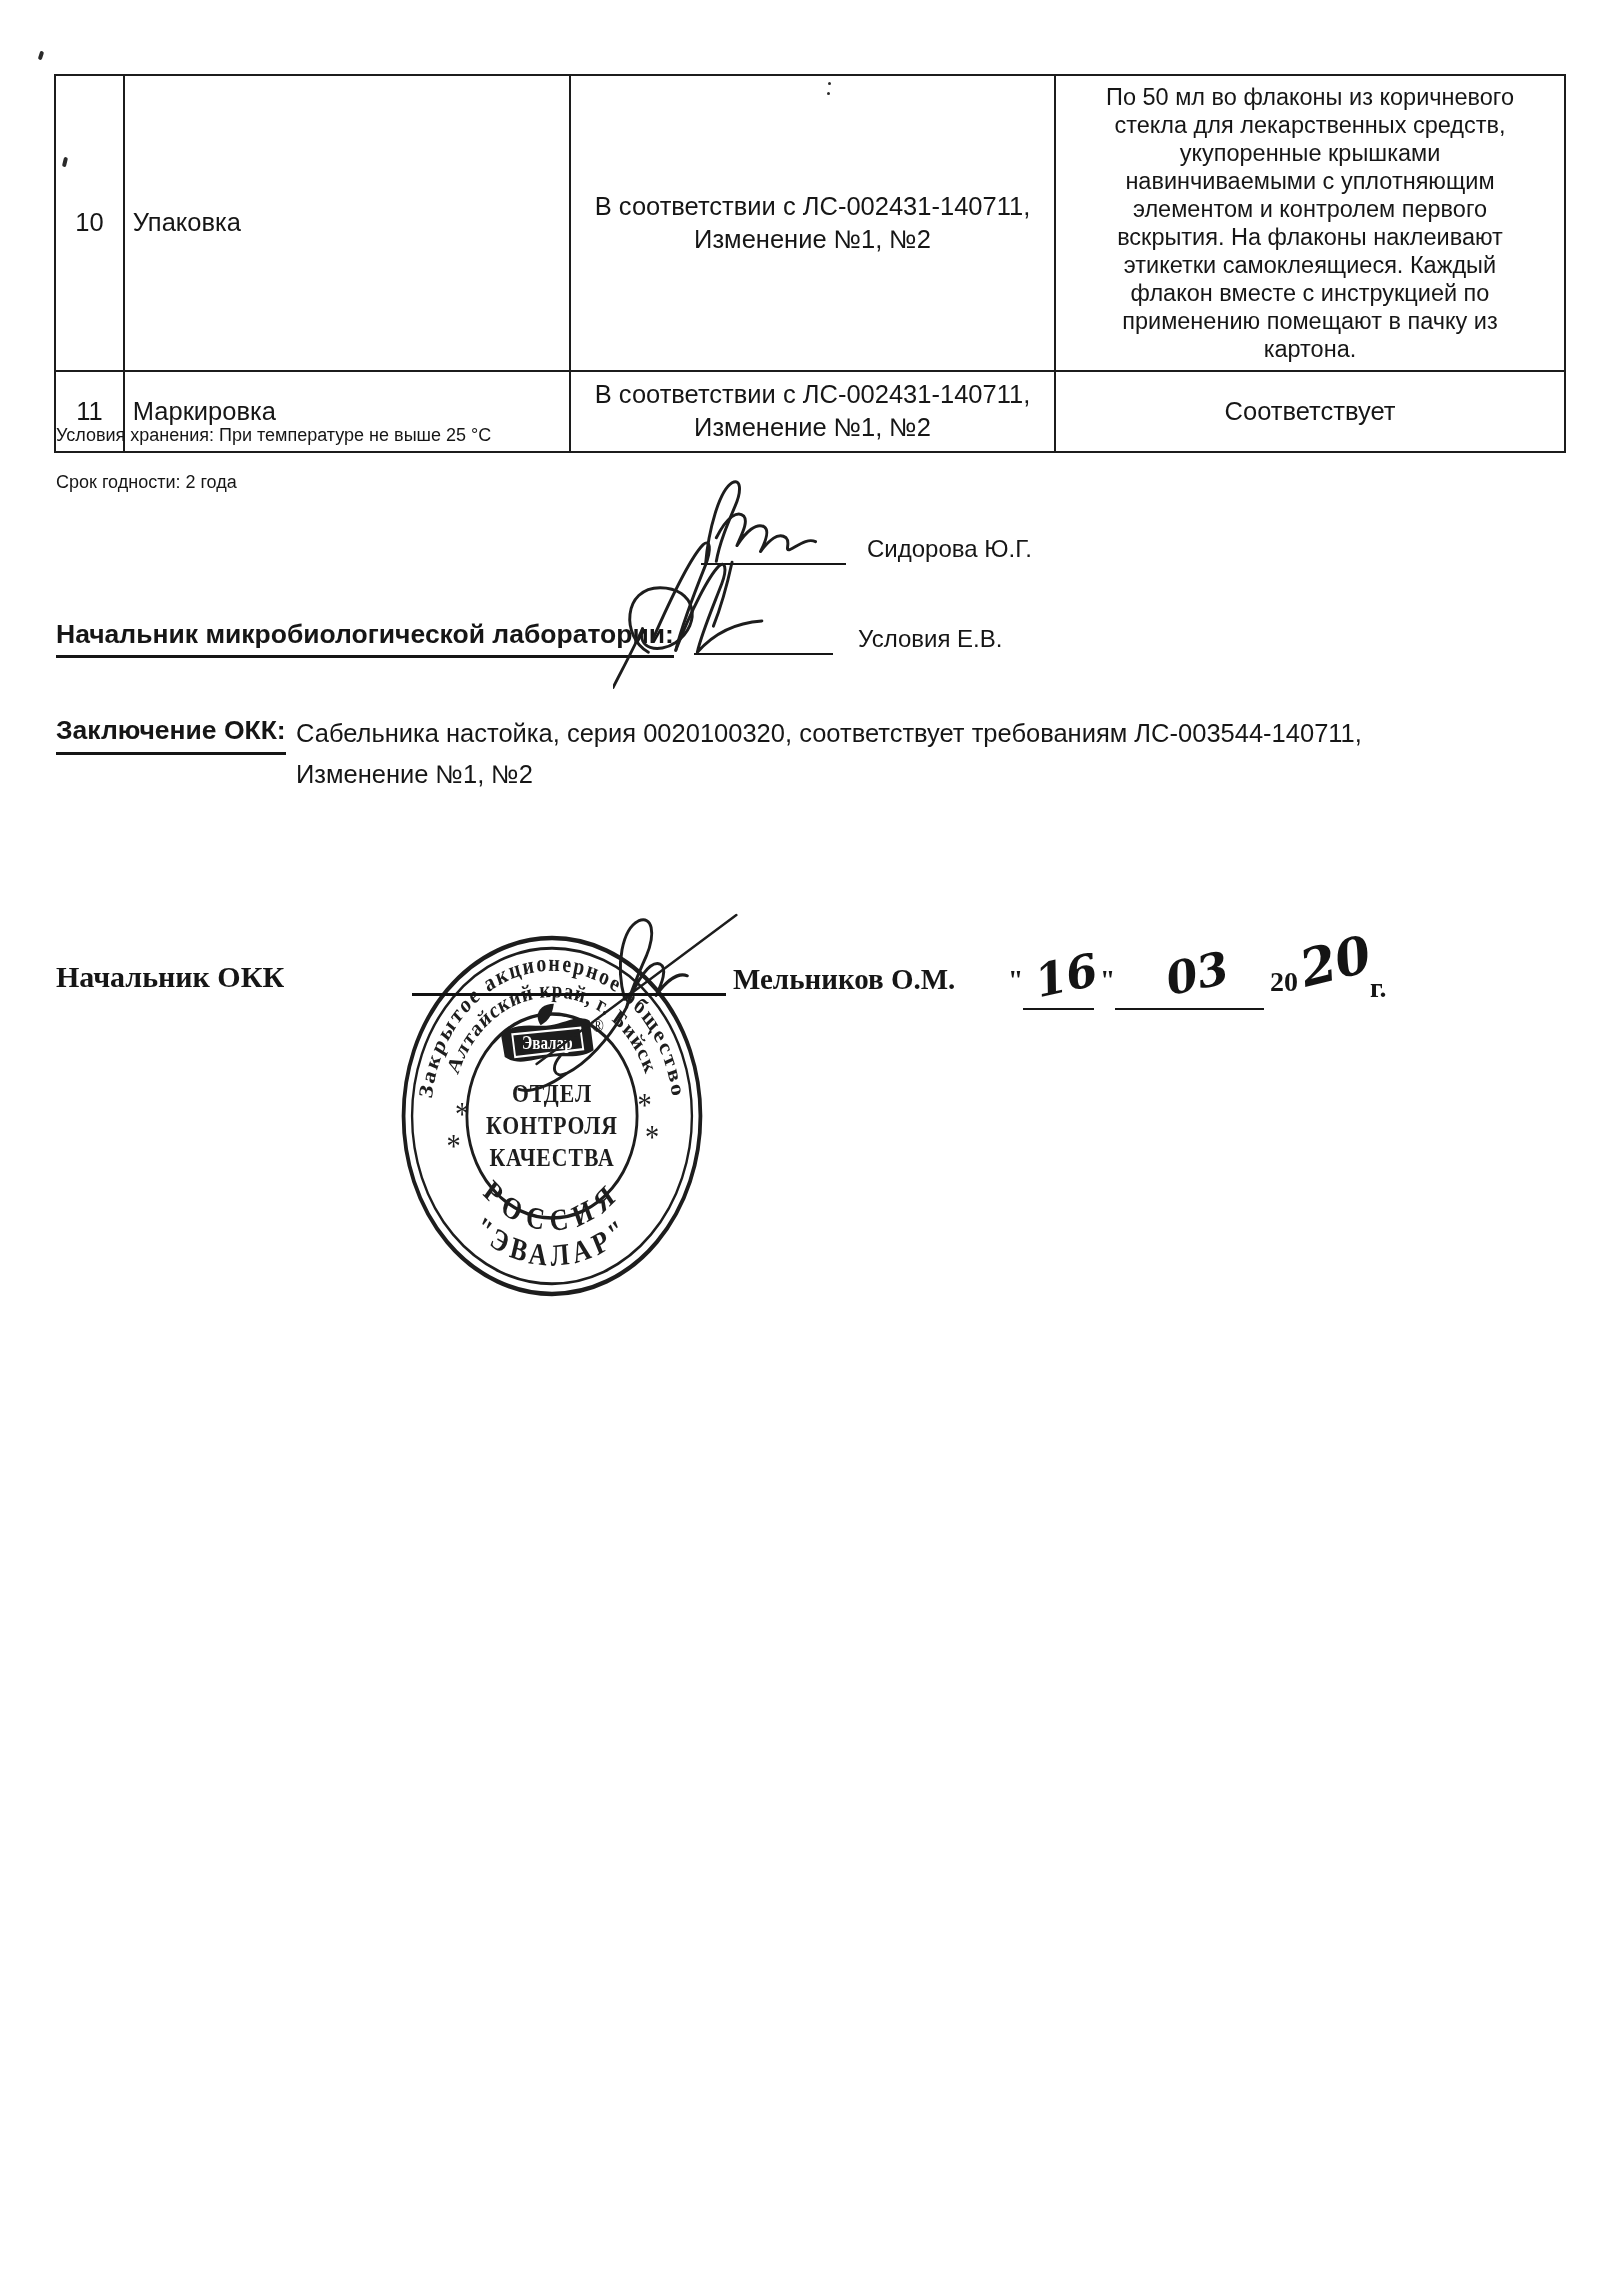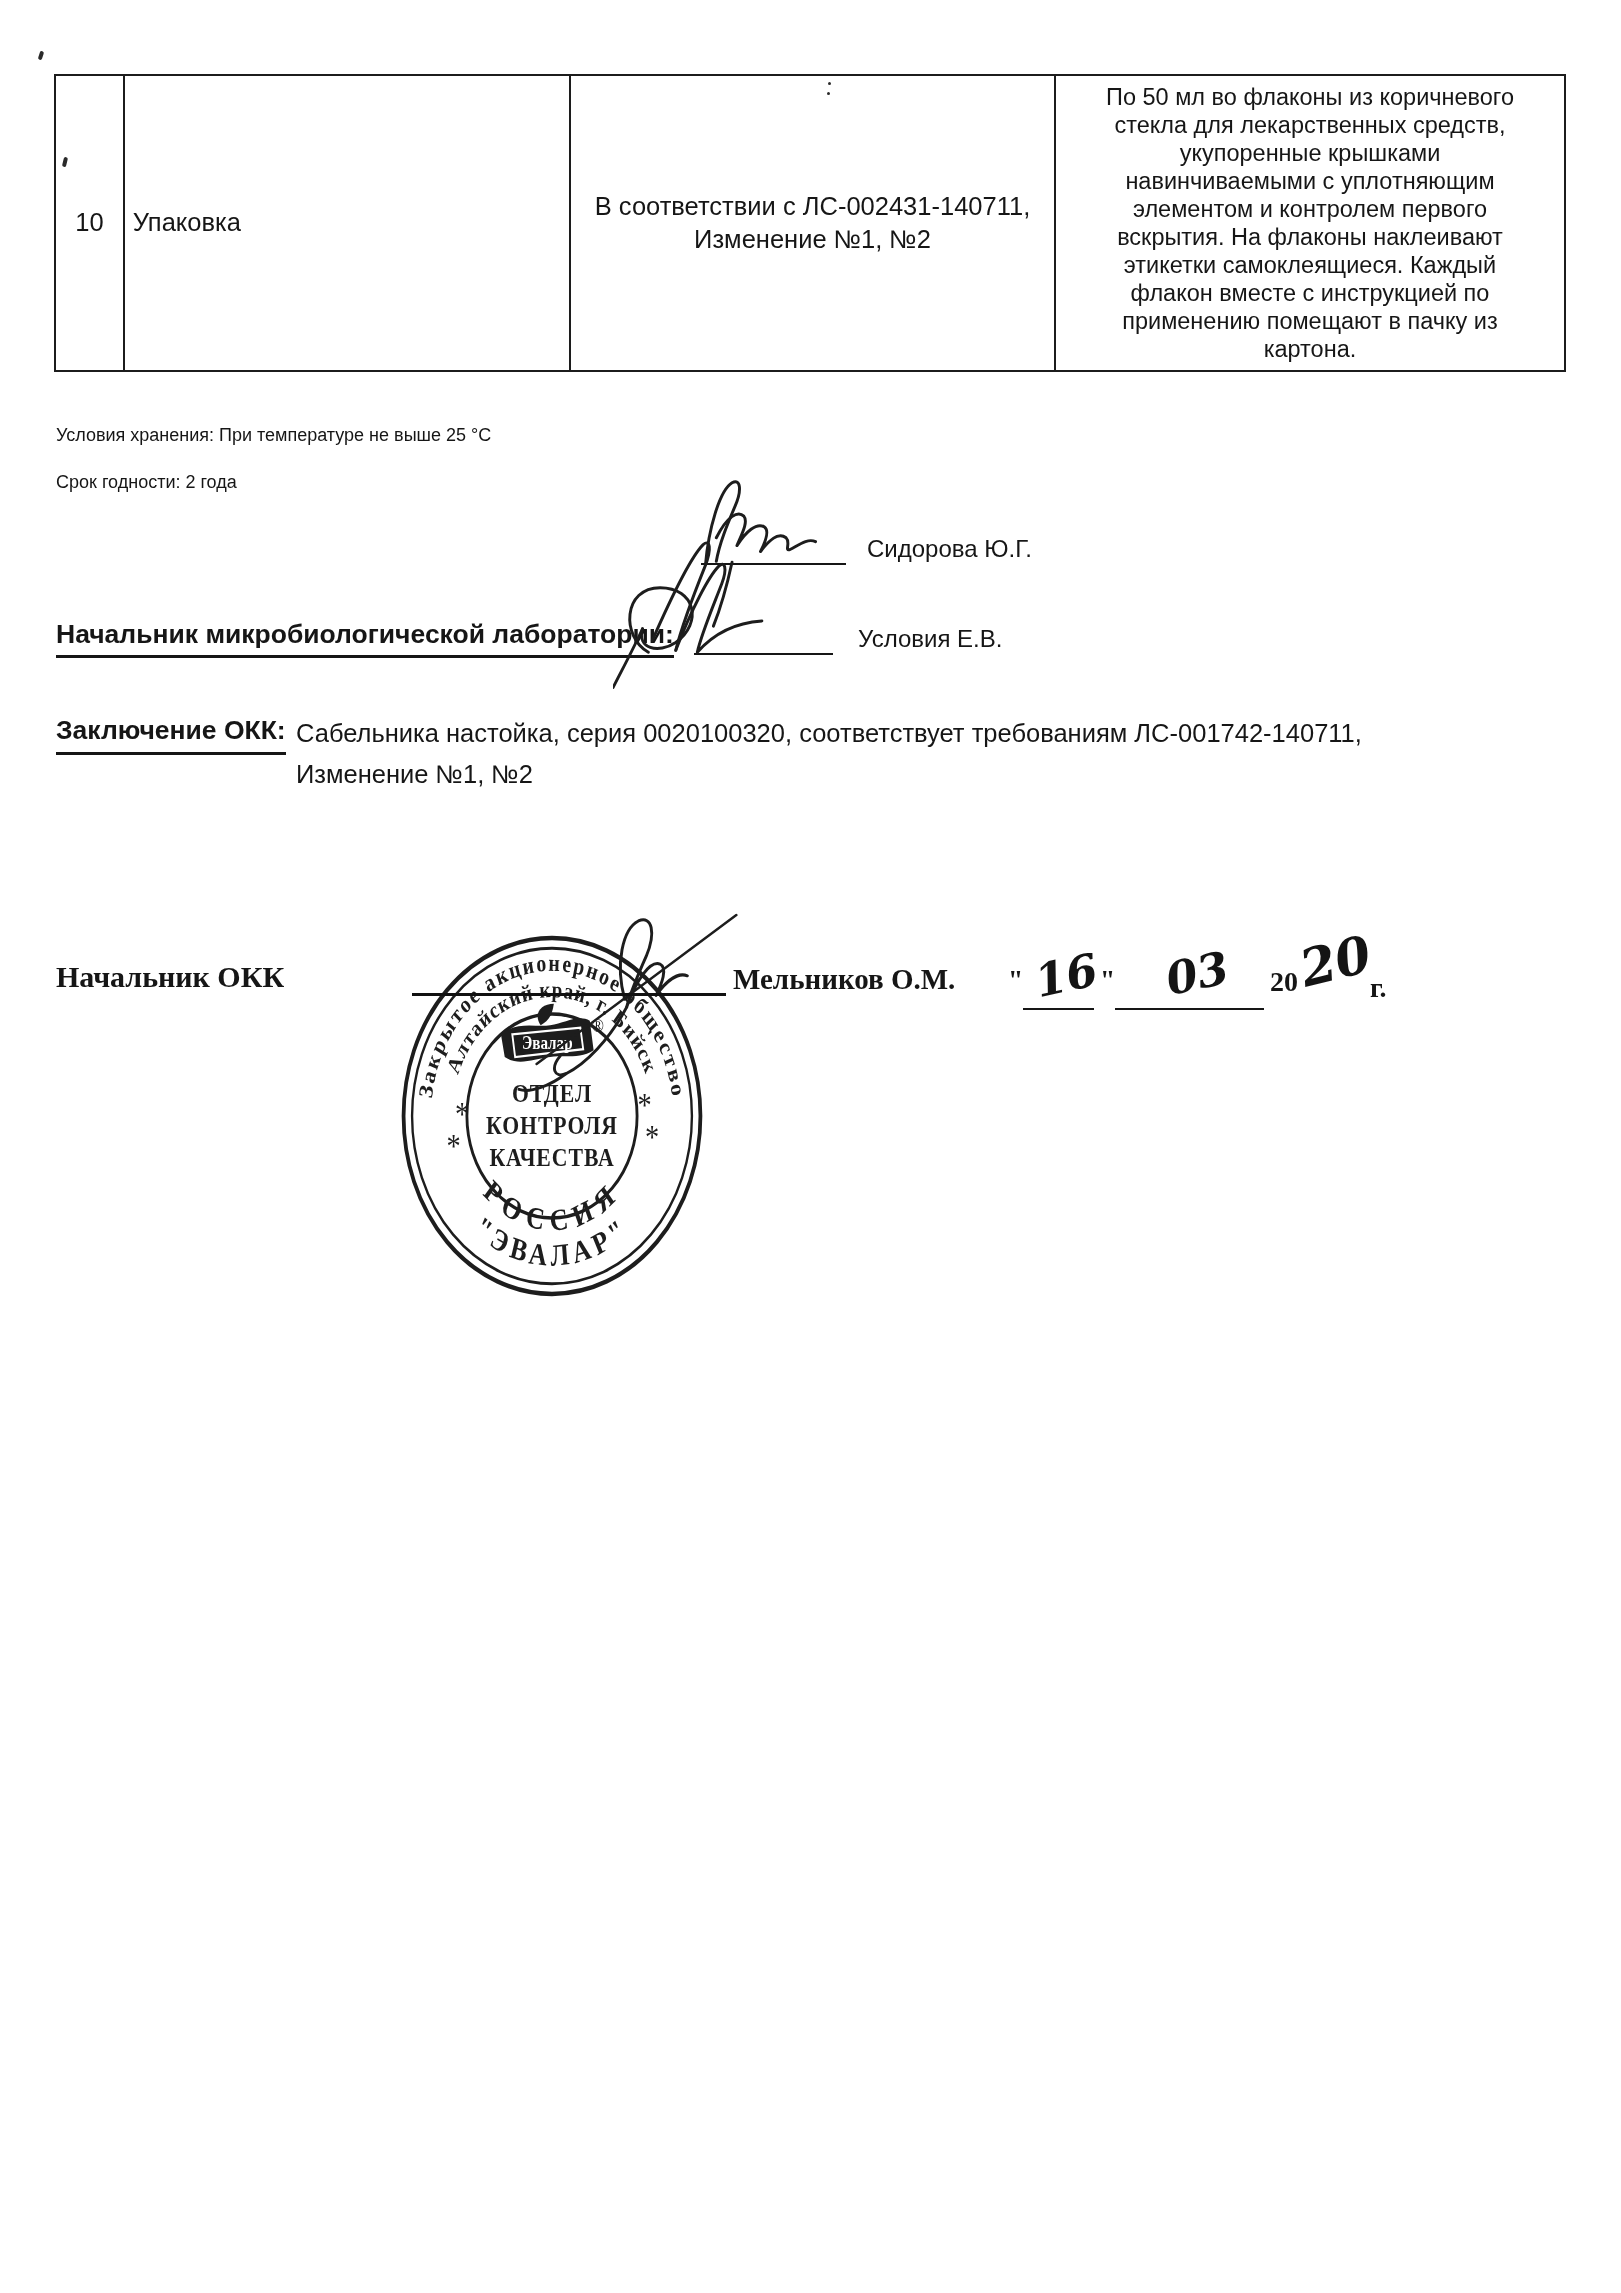--- a/index.html
+++ b/index.html
@@ -98,20 +98,27 @@
 стекла для лекарственных средств,
 укупоренные крышками
 навинчиваемыми с уплотняющим
 элементом и контролем первого
 вскрытия. На флаконы наклеивают
 этикетки самоклеящиеся. Каждый
 флакон вместе с инструкцией по
 применению помещают в пачку из
 картона.</td>
       </tr>
+      <tr class="row-11">
+        <td class="cell-num">11</td>
+        <td class="cell-name">Маркировка</td>
+        <td class="cell-req">В соответствии с ЛС-002431-140711,
+Изменение №1, №2</td>
+        <td class="cell-res">Соответствует</td>
+      </tr>
     </tbody>
   </table>
 
   <div class="tline" style="left:56px;top:420px;">Условия хранения: При температуре не выше 25 °С</div>
   <div class="tline" style="left:56px;top:467px;">Срок годности: 2 года</div>
 
   <svg class="sigsvg" style="left:676px;top:469px;" width="172" height="165" viewBox="0 0 175 168">
     <path class="ink" d="M30,97 C33,62 44,22 57,14 C66,9 67,22 60,38 C52,57 44,76 41,94"></path>
     <path class="ink" d="M41,70 C52,48 63,42 69,48 C74,54 66,68 62,78 C71,64 82,54 90,59 C96,63 90,76 86,84 C95,72 104,64 112,70 C117,75 110,84 116,82 C124,78 134,70 142,74"></path>
     <path class="ink" d="M57,95 C52,118 46,140 38,160"></path>
@@ -123,21 +130,21 @@
   <svg class="sigsvg" style="left:613px;top:527px;" width="240" height="181" viewBox="0 0 245 185">
     <path class="ink" d="M36,128 C8,112 10,62 48,62 C84,62 92,98 64,118 C46,130 24,124 30,104"></path>
     <path class="ink" d="M40,116 C62,66 80,30 92,18 C99,12 101,22 94,40 C82,70 70,102 64,126"></path>
     <path class="ink" d="M64,126 C80,84 98,50 108,40 C114,34 117,42 111,58 C101,84 90,110 86,128 C100,112 122,98 152,96"></path>
     <path class="ink" d="M30,104 C20,126 8,148 0,164"></path>
   </svg>
   <div class="sig-line" style="left:694px;top:653px;width:139px;"></div>
   <div class="sig-name" style="left:858px;top:625px;">Условия Е.В.</div>
 
   <div class="concl-label" style="left:56px;top:715px;">Заключение ОКК:</div>
-  <div class="concl-text" style="left:296px;top:713px;">Сабельника настойка, серия 0020100320, соответствует требованиям ЛС-001742-140711,
+  <div class="concl-text" style="left:296px;top:713px;">Сабельника настойка, серия 0020100320, соответствует требованиям ЛС-003544-140711,
 Изменение №1, №2</div>
 
   <svg class="stampsvg" width="312" height="374" viewBox="-165 -165 330 330" preserveAspectRatio="none" style="font-family:'Liberation Serif',serif;">
     <g fill="none" stroke="#1d1d1d">
       <circle cx="0" cy="0" r="157" stroke-width="4"></circle>
       <circle cx="0" cy="0" r="148" stroke-width="2.5"></circle>
       <circle cx="0" cy="0" r="90" stroke-width="3"></circle>
     </g>
     <defs>
       <path id="arcTop1" d="M -116,54 A 128,128 0 1 1 116,54"></path>

